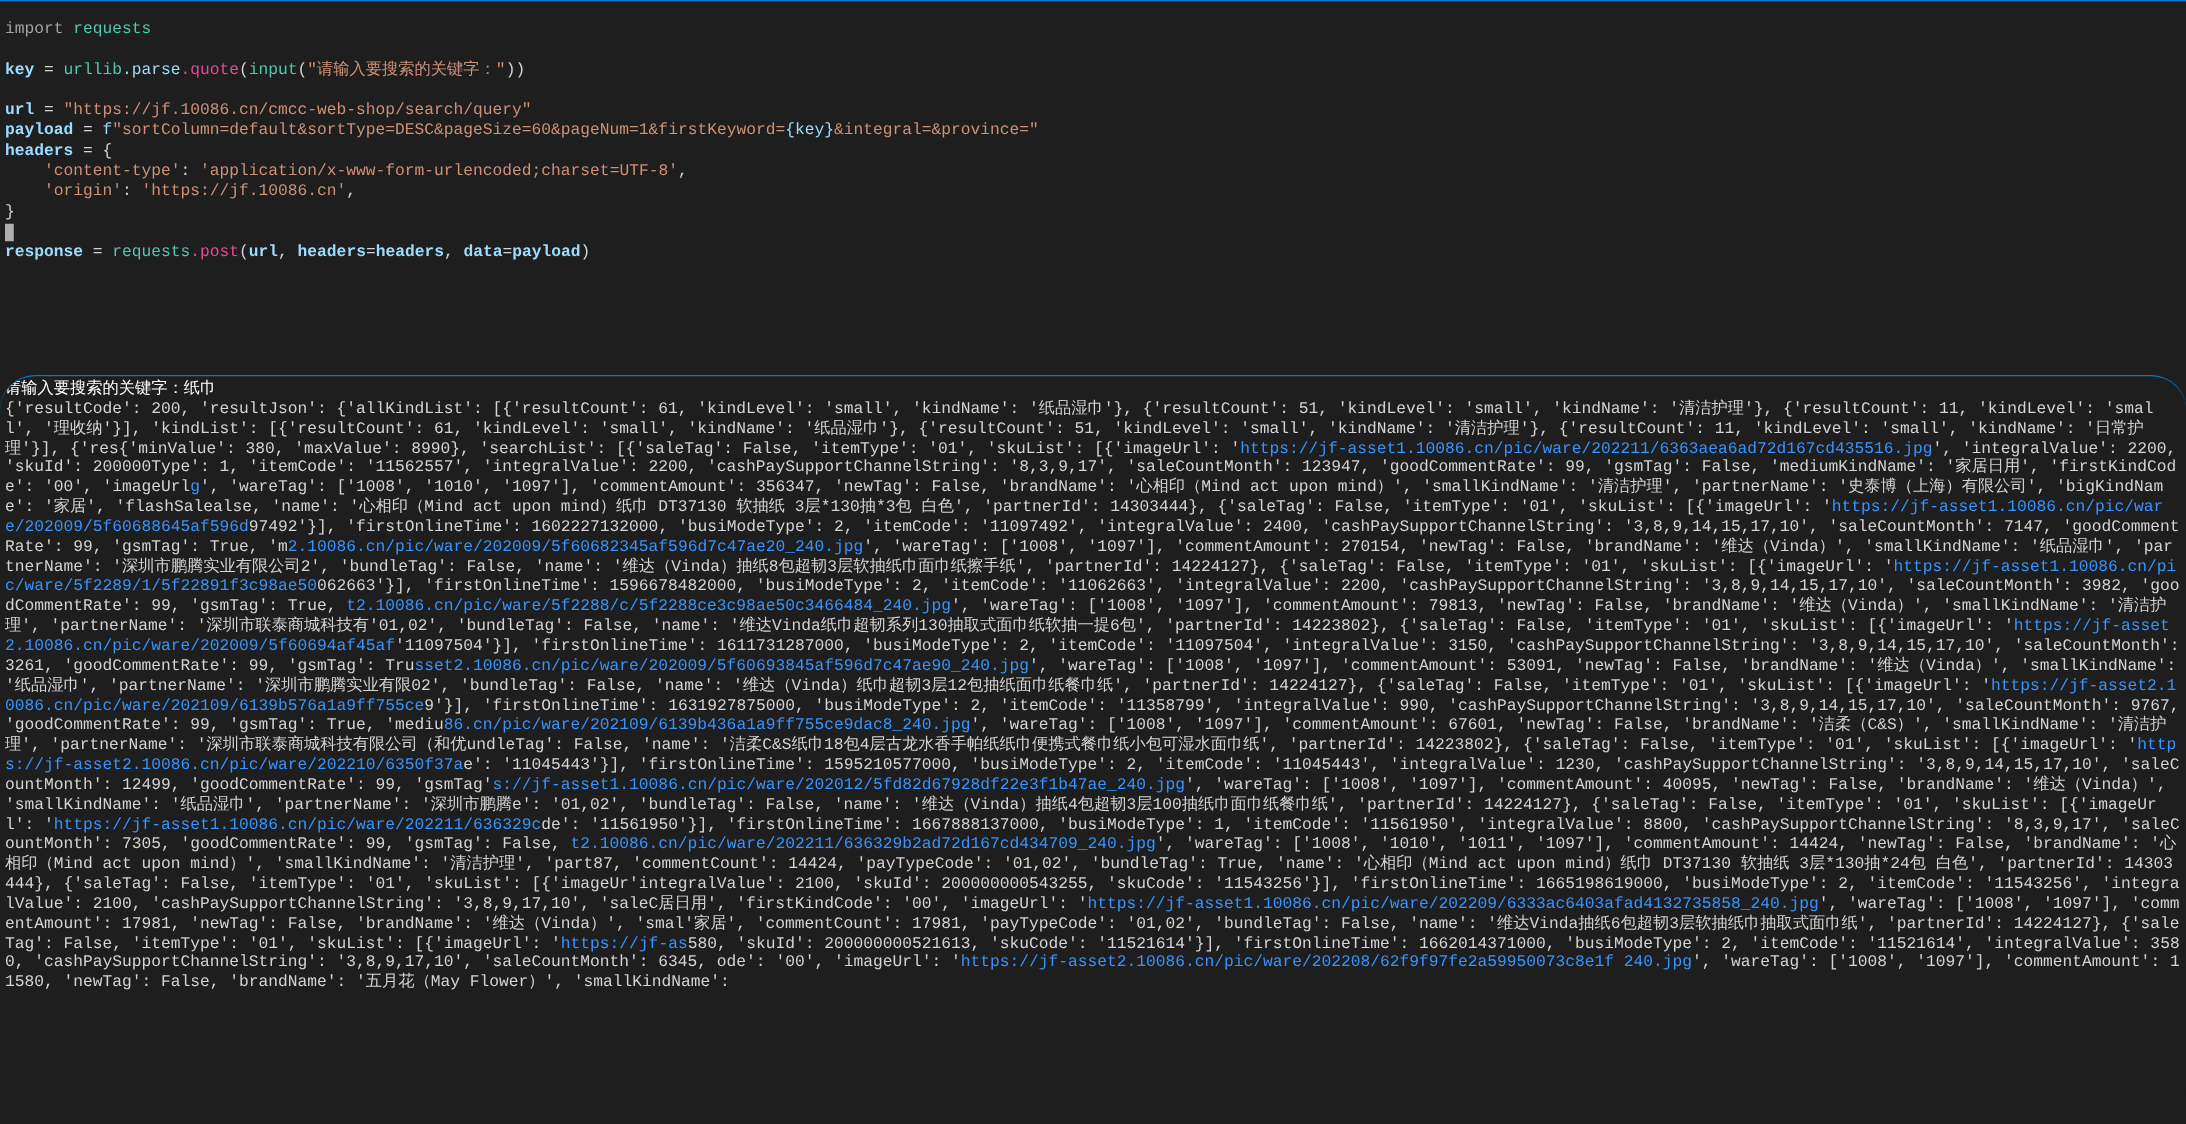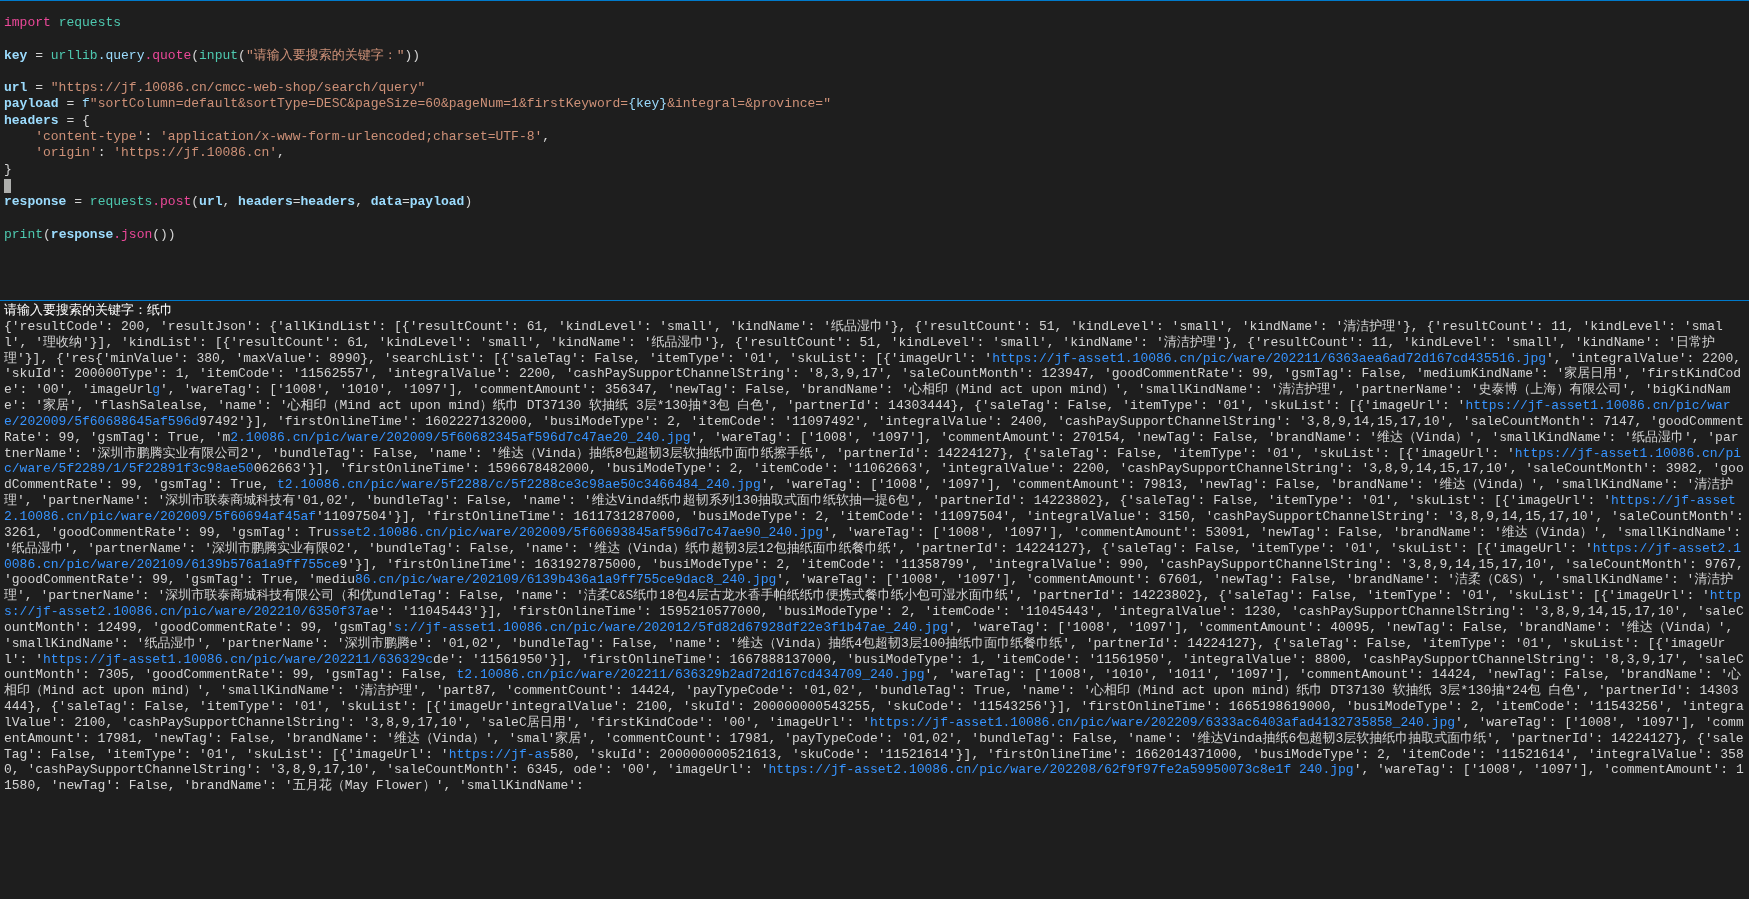--- a/index.html
+++ b/index.html
@@ -22,59 +22,59 @@
     border-top: 1px solid #007acc;
   }
   .code-line { white-space: pre; height: 16.3px; }
   .cursor {
     display: inline-block;
     width: 7px;
     height: 14px;
     background: #aeafad;
     vertical-align: middle;
   }
-  .kw { color: #ec4899; }      
+  .kw { color: #a3a3a3; }      
   .mod { color: #4ec9b0; font-family: Liberation Mono, monospace; }     
   .prop { color: #9cdcfe; }    
   .var { color: #9cdcfe; font-weight: bold; }
   .op { color: #d4d4d4; }
   .str { color: #ce9178; }
   .func { color: #ec4899; }
   .builtin { color: #4ec9b0; }
   .brace { color: #d4d4d4; }
   .finterp { color: #9cdcfe; }
   .terminal {
     width: 1749px;
     height: 600px;
     border-top: 1px solid #007acc;
     padding: 2px 4px;
     background: #1e1e1e;
     overflow: hidden;
     white-space: pre-wrap;
     word-break: break-all;
     color: #d4d4d4;
     line-height: 15.85px;
+    border-radius: 28px;
   }
   .term-url { color: #3794ff; }
   .white { color: #ffffff; }
 </style>
 </head>
 <body>
 
 <div class="editor">
   <div class="code-line"><span class="kw">import</span> <span class="mod">requests</span></div>
   <div class="code-line"> </div>
-  <div class="code-line"><span class="var">key</span><span class="op"> = </span><span class="mod">urllib</span><span class="prop">.query</span><span class="func">.quote</span><span class="brace">(</span><span class="builtin">input</span><span class="brace">(</span><span class="str">"请输入要搜索的关键字："</span><span class="brace">))</span></div>
+  <div class="code-line"><span class="var">key</span><span class="op"> = </span><span class="mod">urllib</span><span class="prop">.parse</span><span class="func">.quote</span><span class="brace">(</span><span class="builtin">input</span><span class="brace">(</span><span class="str">"请输入要搜索的关键字："</span><span class="brace">))</span></div>
   <div class="code-line"> </div>
   <div class="code-line"><span class="var">url</span><span class="op"> = </span><span class="str">"https://jf.10086.cn/cmcc-web-shop/search/query"</span></div>
   <div class="code-line"><span class="var">payload</span><span class="op"> = </span><span class="prop">f</span><span class="str">"sortColumn=default&amp;sortType=DESC&amp;pageSize=60&amp;pageNum=1&amp;firstKeyword=</span><span class="finterp">{key}</span><span class="str">&amp;integral=&amp;province="</span></div>
   <div class="code-line"><span class="var">headers</span><span class="op"> = </span><span class="brace">{</span></div>
   <div class="code-line">    <span class="str">'content-type'</span><span class="op">: </span><span class="str">'application/x-www-form-urlencoded;charset=UTF-8'</span><span class="op">,</span></div>
   <div class="code-line">    <span class="str">'origin'</span><span class="op">: </span><span class="str">'https://jf.10086.cn'</span><span class="op">,</span></div>
   <div class="code-line"><span class="brace">}</span></div>
   <div class="code-line"><span class="cursor"></span></div>
   <div class="code-line"><span class="var">response</span><span class="op"> = </span><span class="mod">requests</span><span class="func">.post</span><span class="brace">(</span><span class="var">url</span><span class="op">, </span><span class="var">headers</span><span class="op">=</span><span class="var">headers</span><span class="op">, </span><span class="var">data</span><span class="op">=</span><span class="var">payload</span><span class="brace">)</span></div>
   <div class="code-line"> </div>
-  <div class="code-line"><span class="builtin">print</span><span class="brace">(</span><span class="var">response</span><span class="func">.json</span><span class="brace">())</span></div>
 </div>
 
 <div class="terminal"><span class="white">请输入要搜索的关键字：纸巾</span>
 <span>{'resultCode': 200, 'resultJson': {'allKindList': [{'resultCount': 61, 'kindLevel': 'small', 'kindName': '纸品湿巾'}, {'resultCount': 51, 'kindLevel': 'small', 'kindName': '清洁护理'}, {'resultCount': 11, 'kindLevel': 'small', '理收纳'}], 'kindList': [{'resultCount': 61, 'kindLevel': 'small', 'kindName': '纸品湿巾'}, {'resultCount': 51, 'kindLevel': 'small', 'kindName': '清洁护理'}, {'resultCount': 11, 'kindLevel': 'small', 'kindName': '日常护理'}], {'res{'minValue': 380, 'maxValue': 8990}, 'searchList': [{'saleTag': False, 'itemType': '01', 'skuList': [{'imageUrl': '</span><span class="term-url">https://jf-asset1.10086.cn/pic/ware/202211/6363aea6ad72d167cd435516.jpg</span><span>', 'integralValue': 2200, 'skuId': 200000Type': 1, 'itemCode': '11562557', 'integralValue': 2200, 'cashPaySupportChannelString': '8,3,9,17', 'saleCountMonth': 123947, 'goodCommentRate': 99, 'gsmTag': False, 'mediumKindName': '家居日用', 'firstKindCode': '00', 'imageUrl</span><span class="term-url">g</span><span>', 'wareTag': ['1008', '1010', '1097'], 'commentAmount': 356347, 'newTag': False, 'brandName': '心相印（Mind act upon mind）', 'smallKindName': '清洁护理', 'partnerName': '史泰博（上海）有限公司', 'bigKindName': '家居', 'flashSalealse, 'name': '心相印（Mind act upon mind）纸巾 DT37130 软抽纸 3层*130抽*3包 白色', 'partnerId': 14303444}, {'saleTag': False, 'itemType': '01', 'skuList': [{'imageUrl': '</span><span class="term-url">https://jf-asset1.10086.cn/pic/ware/202009/5f60688645af596d</span><span>97492'}], 'firstOnlineTime': 1602227132000, 'busiModeType': 2, 'itemCode': '11097492', 'integralValue': 2400, 'cashPaySupportChannelString': '3,8,9,14,15,17,10', 'saleCountMonth': 7147, 'goodCommentRate': 99, 'gsmTag': True, 'm</span><span class="term-url">2.10086.cn/pic/ware/202009/5f60682345af596d7c47ae20_240.jpg</span><span>', 'wareTag': ['1008', '1097'], 'commentAmount': 270154, 'newTag': False, 'brandName': '维达（Vinda）', 'smallKindName': '纸品湿巾', 'partnerName': '深圳市鹏腾实业有限公司2', 'bundleTag': False, 'name': '维达（Vinda）抽纸8包超韧3层软抽纸巾面巾纸擦手纸', 'partnerId': 14224127}, {'saleTag': False, 'itemType': '01', 'skuList': [{'imageUrl': '</span><span class="term-url">https://jf-asset1.10086.cn/pic/ware/5f2289/1/5f22891f3c98ae50</span><span>062663'}], 'firstOnlineTime': 1596678482000, 'busiModeType': 2, 'itemCode': '11062663', 'integralValue': 2200, 'cashPaySupportChannelString': '3,8,9,14,15,17,10', 'saleCountMonth': 3982, 'goodCommentRate': 99, 'gsmTag': True, </span><span class="term-url">t2.10086.cn/pic/ware/5f2288/c/5f2288ce3c98ae50c3466484_240.jpg</span><span>', 'wareTag': ['1008', '1097'], 'commentAmount': 79813, 'newTag': False, 'brandName': '维达（Vinda）', 'smallKindName': '清洁护理', 'partnerName': '深圳市联泰商城科技有'01,02', 'bundleTag': False, 'name': '维达Vinda纸巾超韧系列130抽取式面巾纸软抽一提6包', 'partnerId': 14223802}, {'saleTag': False, 'itemType': '01', 'skuList': [{'imageUrl': '</span><span class="term-url">https://jf-asset2.10086.cn/pic/ware/202009/5f60694af45af</span><span>'11097504'}], 'firstOnlineTime': 1611731287000, 'busiModeType': 2, 'itemCode': '11097504', 'integralValue': 3150, 'cashPaySupportChannelString': '3,8,9,14,15,17,10', 'saleCountMonth': 3261, 'goodCommentRate': 99, 'gsmTag': Tru</span><span class="term-url">sset2.10086.cn/pic/ware/202009/5f60693845af596d7c47ae90_240.jpg</span><span>', 'wareTag': ['1008', '1097'], 'commentAmount': 53091, 'newTag': False, 'brandName': '维达（Vinda）', 'smallKindName': '纸品湿巾', 'partnerName': '深圳市鹏腾实业有限02', 'bundleTag': False, 'name': '维达（Vinda）纸巾超韧3层12包抽纸面巾纸餐巾纸', 'partnerId': 14224127}, {'saleTag': False, 'itemType': '01', 'skuList': [{'imageUrl': '</span><span class="term-url">https://jf-asset2.10086.cn/pic/ware/202109/6139b576a1a9ff755ce</span><span>9'}], 'firstOnlineTime': 1631927875000, 'busiModeType': 2, 'itemCode': '11358799', 'integralValue': 990, 'cashPaySupportChannelString': '3,8,9,14,15,17,10', 'saleCountMonth': 9767, 'goodCommentRate': 99, 'gsmTag': True, 'mediu</span><span class="term-url">86.cn/pic/ware/202109/6139b436a1a9ff755ce9dac8_240.jpg</span><span>', 'wareTag': ['1008', '1097'], 'commentAmount': 67601, 'newTag': False, 'brandName': '洁柔（C&amp;S）', 'smallKindName': '清洁护理', 'partnerName': '深圳市联泰商城科技有限公司（和优undleTag': False, 'name': '洁柔C&amp;S纸巾18包4层古龙水香手帕纸纸巾便携式餐巾纸小包可湿水面巾纸', 'partnerId': 14223802}, {'saleTag': False, 'itemType': '01', 'skuList': [{'imageUrl': '</span><span class="term-url">https://jf-asset2.10086.cn/pic/ware/202210/6350f37a</span><span>e': '11045443'}], 'firstOnlineTime': 1595210577000, 'busiModeType': 2, 'itemCode': '11045443', 'integralValue': 1230, 'cashPaySupportChannelString': '3,8,9,14,15,17,10', 'saleCountMonth': 12499, 'goodCommentRate': 99, 'gsmTag'</span><span class="term-url">s://jf-asset1.10086.cn/pic/ware/202012/5fd82d67928df22e3f1b47ae_240.jpg</span><span>', 'wareTag': ['1008', '1097'], 'commentAmount': 40095, 'newTag': False, 'brandName': '维达（Vinda）', 'smallKindName': '纸品湿巾', 'partnerName': '深圳市鹏腾e': '01,02', 'bundleTag': False, 'name': '维达（Vinda）抽纸4包超韧3层100抽纸巾面巾纸餐巾纸', 'partnerId': 14224127}, {'saleTag': False, 'itemType': '01', 'skuList': [{'imageUrl': '</span><span class="term-url">https://jf-asset1.10086.cn/pic/ware/202211/636329c</span><span>de': '11561950'}], 'firstOnlineTime': 1667888137000, 'busiModeType': 1, 'itemCode': '11561950', 'integralValue': 8800, 'cashPaySupportChannelString': '8,3,9,17', 'saleCountMonth': 7305, 'goodCommentRate': 99, 'gsmTag': False, </span><span class="term-url">t2.10086.cn/pic/ware/202211/636329b2ad72d167cd434709_240.jpg</span><span>', 'wareTag': ['1008', '1010', '1011', '1097'], 'commentAmount': 14424, 'newTag': False, 'brandName': '心相印（Mind act upon mind）', 'smallKindName': '清洁护理', 'part87, 'commentCount': 14424, 'payTypeCode': '01,02', 'bundleTag': True, 'name': '心相印（Mind act upon mind）纸巾 DT37130 软抽纸 3层*130抽*24包 白色', 'partnerId': 14303444}, {'saleTag': False, 'itemType': '01', 'skuList': [{'imageUr'integralValue': 2100, 'skuId': 200000000543255, 'skuCode': '11543256'}], 'firstOnlineTime': 1665198619000, 'busiModeType': 2, 'itemCode': '11543256', 'integralValue': 2100, 'cashPaySupportChannelString': '3,8,9,17,10', 'saleC居日用', 'firstKindCode': '00', 'imageUrl': '</span><span class="term-url">https://jf-asset1.10086.cn/pic/ware/202209/6333ac6403afad4132735858_240.jpg</span><span>', 'wareTag': ['1008', '1097'], 'commentAmount': 17981, 'newTag': False, 'brandName': '维达（Vinda）', 'smal'家居', 'commentCount': 17981, 'payTypeCode': '01,02', 'bundleTag': False, 'name': '维达Vinda抽纸6包超韧3层软抽纸巾抽取式面巾纸', 'partnerId': 14224127}, {'saleTag': False, 'itemType': '01', 'skuList': [{'imageUrl': '</span><span class="term-url">https://jf-as</span><span>580, 'skuId': 200000000521613, 'skuCode': '11521614'}], 'firstOnlineTime': 1662014371000, 'busiModeType': 2, 'itemCode': '11521614', 'integralValue': 3580, 'cashPaySupportChannelString': '3,8,9,17,10', 'saleCountMonth': 6345, ode': '00', 'imageUrl': '</span><span class="term-url">https://jf-asset2.10086.cn/pic/ware/202208/62f9f97fe2a59950073c8e1f 240.jpg</span><span>', 'wareTag': ['1008', '1097'], 'commentAmount': 11580, 'newTag': False, 'brandName': '五月花（May Flower）', 'smallKindName':</span></div>
 
 </body></html>

